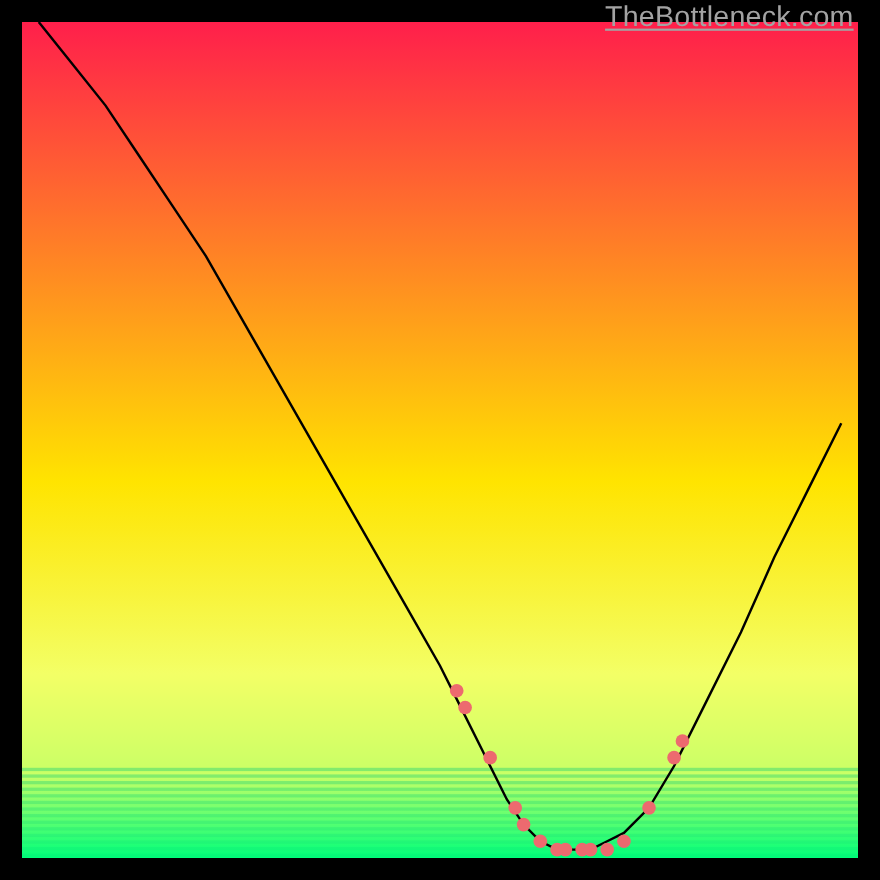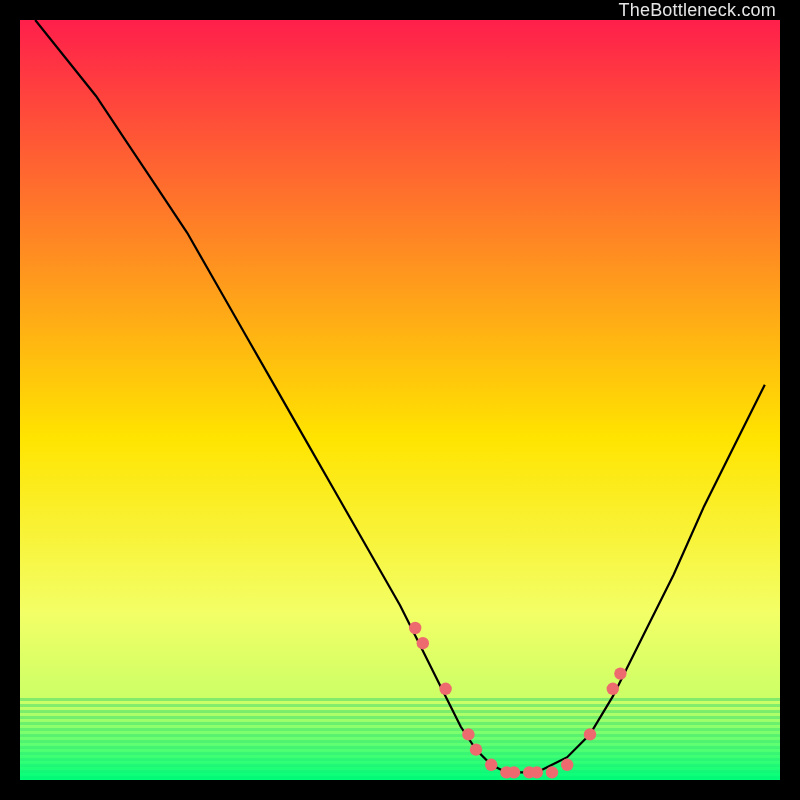--- a/index.html
+++ b/index.html
@@ -23,25 +23,26 @@
     position: absolute;
     left: 0;
     top: 0;
     width: 760px;
     height: 760px;
   }
   .watermark {
     position: absolute;
     top: 0px;
     right: 24px;
-    color: #e5e5e5;
-    font-size: 18px;
+    color: #a3a3a3;
+    font-size: 26px;
     font-weight: 400;
     letter-spacing: 0.2px;
     user-select: none;
+    text-decoration: underline;
   }
 </style>
 </head>
 <body>
 
 <div class="frame">
   <svg class="plot" viewBox="0 0 760 760">
     <defs>
       <linearGradient id="bg-grad" x1="0" y1="0" x2="0" y2="1">
         <stop id="g0" offset="0%" stop-color="#ff1f4b"></stop>

